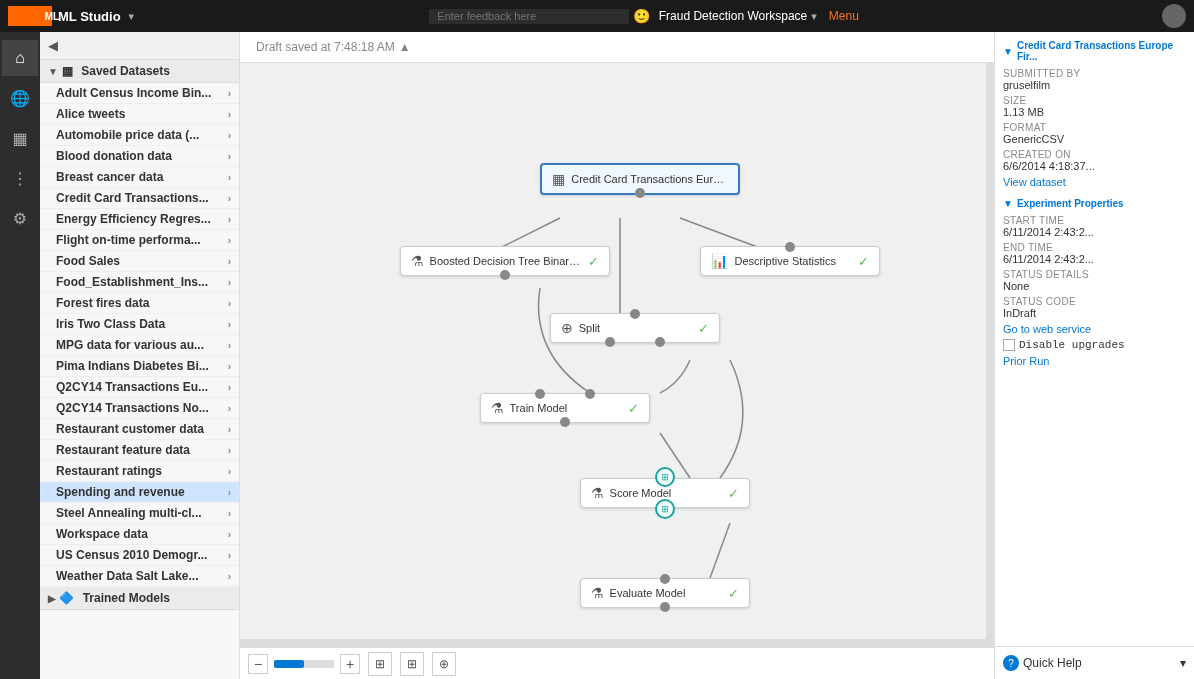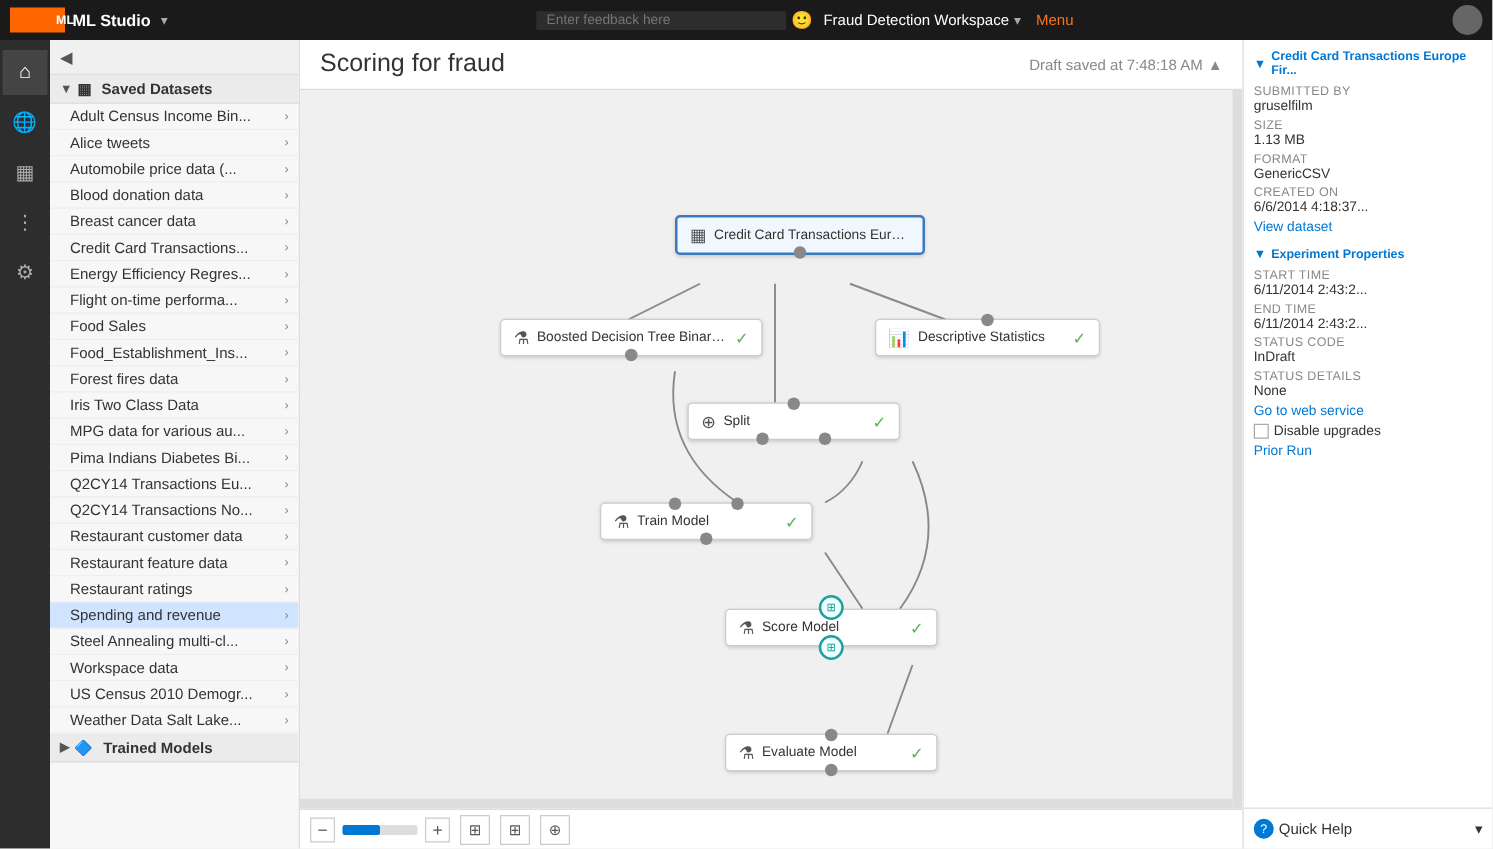--- a/index.html
+++ b/index.html
@@ -28,21 +28,21 @@
 
     
     .datasets-panel { width: 200px; background: #f7f7f7; border-right: 1px solid #ddd; display: flex; flex-direction: column; flex-shrink: 0; overflow: hidden; }
     .datasets-panel-inner { flex: 1; overflow-y: auto; overflow-x: hidden; }
     .panel-header { padding: 6px 8px; background: #f0f0f0; border-bottom: 1px solid #ddd; display: flex; align-items: center; justify-content: space-between; }
     .collapse-btn { color: #555; font-size: 13px; cursor: pointer; }
     .search-box { padding: 4px 8px; border-bottom: 1px solid #ddd; }
     .search-input { width: 100%; border: 1px solid #ccc; padding: 3px 6px; font-size: 12px; outline: none; background: #fff; }
     .section-header { display: flex; align-items: center; gap: 4px; padding: 4px 8px; background: #ebebeb; font-size: 12px; font-weight: 600; cursor: pointer; border-bottom: 1px solid #ddd; }
     .section-icon { font-size: 10px; color: #555; }
-    .dataset-item { display: flex; align-items: center; justify-content: center; padding: 3px 8px 3px 16px; font-size: 12px; cursor: pointer; border-bottom: 1px solid #eee; }
+    .dataset-item { display: flex; align-items: center; justify-content: center; padding: 3px 8px 3px 16px; font-size: 12px; cursor: pointer; border-bottom: 1px solid #eee; font-weight: bold; }
     .dataset-item.active { background: #d0e4ff; }
     .dataset-item-text { flex: 1; overflow: hidden; text-overflow: ellipsis; white-space: nowrap; }
     .dataset-arrow { color: #888; font-size: 10px; flex-shrink: 0; }
 
     
     .canvas-area { flex: 1; display: flex; flex-direction: column; overflow: hidden; background: #f0f0f0; }
     .canvas-header { display: flex; align-items: center; justify-content: space-between; padding: 8px 16px; background: #fff; border-bottom: 1px solid #ddd; flex-shrink: 0; }
     .canvas-title { font-size: 20px; font-weight: 300; color: #333; }
     .draft-status { font-size: 12px; color: #888; display: flex; align-items: center; gap: 4px; }
     .canvas-content { flex: 1; position: relative; overflow: hidden; background: #f0f0f0; }
@@ -64,21 +64,21 @@
     .props-header { display: flex; align-items: center; justify-content: space-between; padding: 8px 10px; border-bottom: 1px solid #ddd; font-size: 13px; font-weight: 600; }
     .props-expand { color: #555; font-size: 12px; cursor: pointer; }
     .props-body { flex: 1; overflow-y: auto; padding: 8px; font-size: 11px; }
     .props-section { margin-bottom: 10px; }
     .props-section-title { display: flex; align-items: center; gap: 4px; color: #0078d4; font-size: 11px; font-weight: 600; margin-bottom: 6px; cursor: pointer; }
     .props-section-title span { font-size: 10px; }
     .props-row { display: flex; flex-direction: column; margin-bottom: 4px; }
     .props-key { color: #888; font-size: 10px; text-transform: uppercase; letter-spacing: 0.3px; }
     .props-val { color: #333; font-size: 11px; word-break: break-all; }
     .props-link { color: #0078d4; text-decoration: none; font-size: 11px; cursor: pointer; display: block; margin-bottom: 4px; }
-    .props-checkbox-row { display: flex; gap: 4px; margin-bottom: 4px; }
+    .props-checkbox-row { display: flex; gap: 4px; margin-bottom: 4px; font-family: Liberation Mono, monospace; }
     .props-checkbox { width: 12px; height: 12px; border: 1px solid #aaa; }
     .props-checkbox-label { font-size: 11px; color: #333; }
     .props-footer { padding: 8px; border-top: 1px solid #ddd; }
     .quick-help-row { display: flex; align-items: center; justify-content: space-between; font-size: 12px; cursor: pointer; }
     .quick-help-label { display: flex; align-items: center; gap: 4px; }
     .quick-help-circle { width: 16px; height: 16px; border-radius: 50%; background: #0078d4; color: #fff; font-size: 10px; display: flex; align-items: center; justify-content: center; }
 
     
     .zoom-controls { display: flex; align-items: center; gap: 6px; }
     .zoom-btn { width: 20px; height: 20px; border: 1px solid #ccc; background: #fff; cursor: pointer; display: flex; align-items: center; justify-content: center; font-size: 14px; color: #555; }
@@ -236,21 +236,20 @@
       <div class="section-header">
         <span class="section-icon">▶</span>
         <span style="font-size:12px;margin-right:4px;">🔷</span>
         <span>Trained Models</span>
       </div>
     </div>
   </div>
 
   <div class="canvas-area">
     <div class="canvas-header">
-      <h1 class="canvas-title">Scoring for fraud</h1>
       <div class="draft-status">
         <span>Draft saved at 7:48:18 AM</span>
         <span>▲</span>
       </div>
     </div>
     <div class="canvas-content">
       <div class="workflow">
 
         <svg>
 
@@ -377,26 +376,26 @@
         </div>
         <div class="props-row">
           <span class="props-key">START TIME</span>
           <span class="props-val">6/11/2014 2:43:2...</span>
         </div>
         <div class="props-row">
           <span class="props-key">END TIME</span>
           <span class="props-val">6/11/2014 2:43:2...</span>
         </div>
         <div class="props-row">
+          <span class="props-key">STATUS DETAILS</span>
+          <span class="props-val">None</span>
+        </div>
+        <div class="props-row">
           <span class="props-key">STATUS CODE</span>
           <span class="props-val">InDraft</span>
-        </div>
-        <div class="props-row">
-          <span class="props-key">STATUS DETAILS</span>
-          <span class="props-val">None</span>
         </div>
         <a class="props-link">Go to web service</a>
         <div class="props-checkbox-row">
           <div class="props-checkbox"></div>
           <span class="props-checkbox-label">Disable upgrades</span>
         </div>
         <a class="props-link">Prior Run</a>
       </div>
     </div>
     <div class="props-footer">

